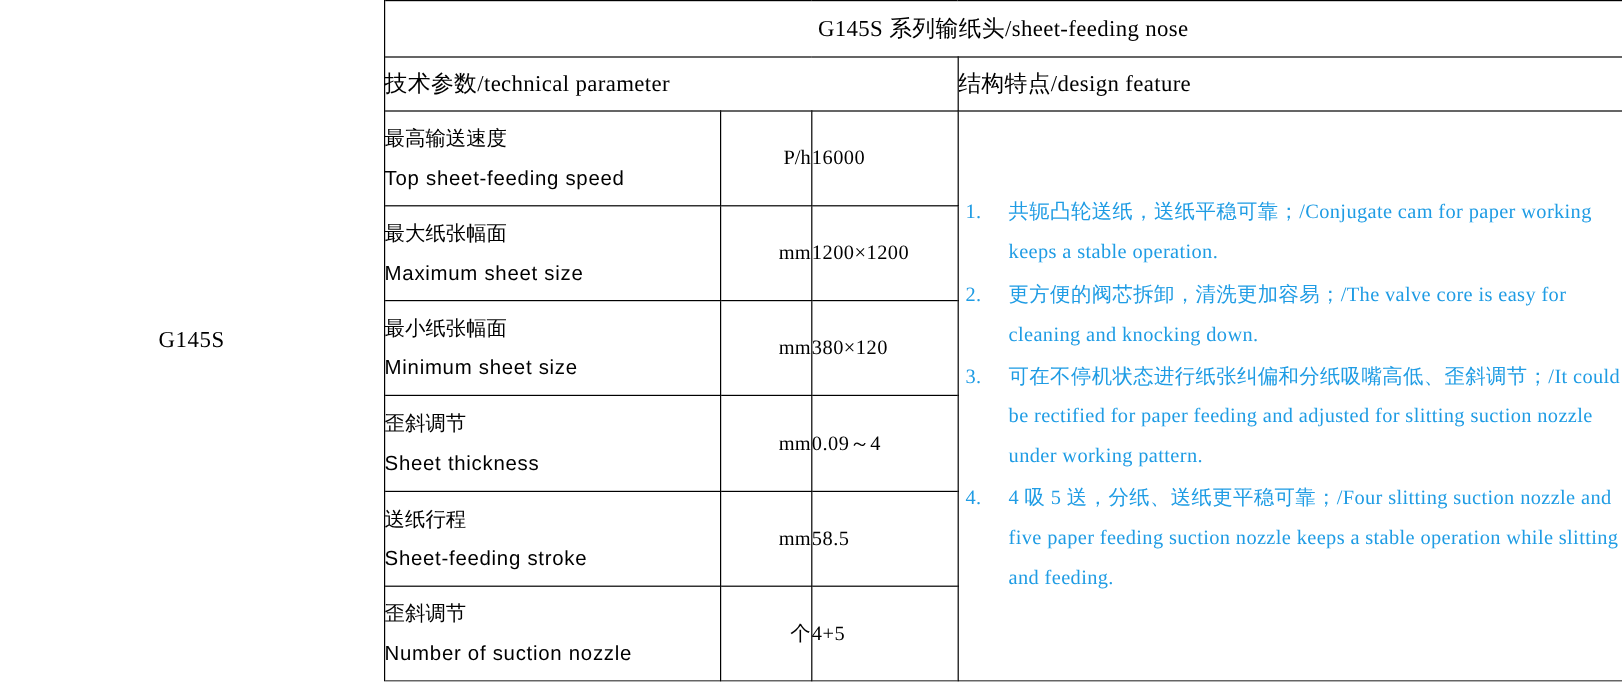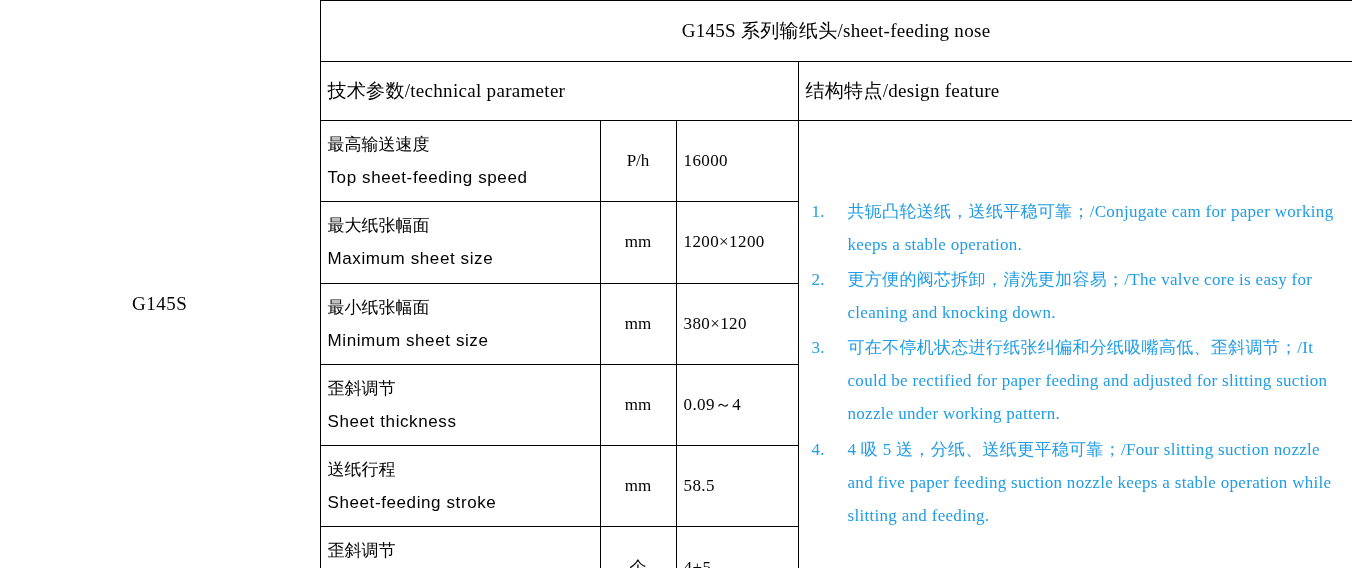--- a/index.html
+++ b/index.html
@@ -22,21 +22,21 @@
   }
   table.spec {
     border-collapse: collapse;
     table-layout: fixed;
     width: 1352px;
     height: 568px;
   }
   table.spec td {
     border: 1px solid #000000;
     vertical-align: middle;
-    padding: 7px;
+    padding: 0;
   }
   
   .model-cell {
     border-top: none !important;
     border-left: none !important;
     border-bottom: none !important;
     text-align: center;
     font-size: 19px;
     font-family: Liberation Serif, serif;
     letter-spacing: 0.5px;
@@ -63,21 +63,21 @@
   .param-cn {
     display: block;
     font-size: 17px;
   }
   .param-en {
     display: block;
     font-size: 17px;
     letter-spacing: 0.6px;
   }
   .unit-cell {
-    text-align: center;
+    text-align: right;
     padding-left: 14px;
     font-size: 17px;
     font-family: "Liberation Serif", serif;
     margin-left: 33px;
   }
   .value-cell {
     text-align: left;
     padding-left: 12px;
     font-size: 17px;
     font-family: "Liberation Serif", serif;

